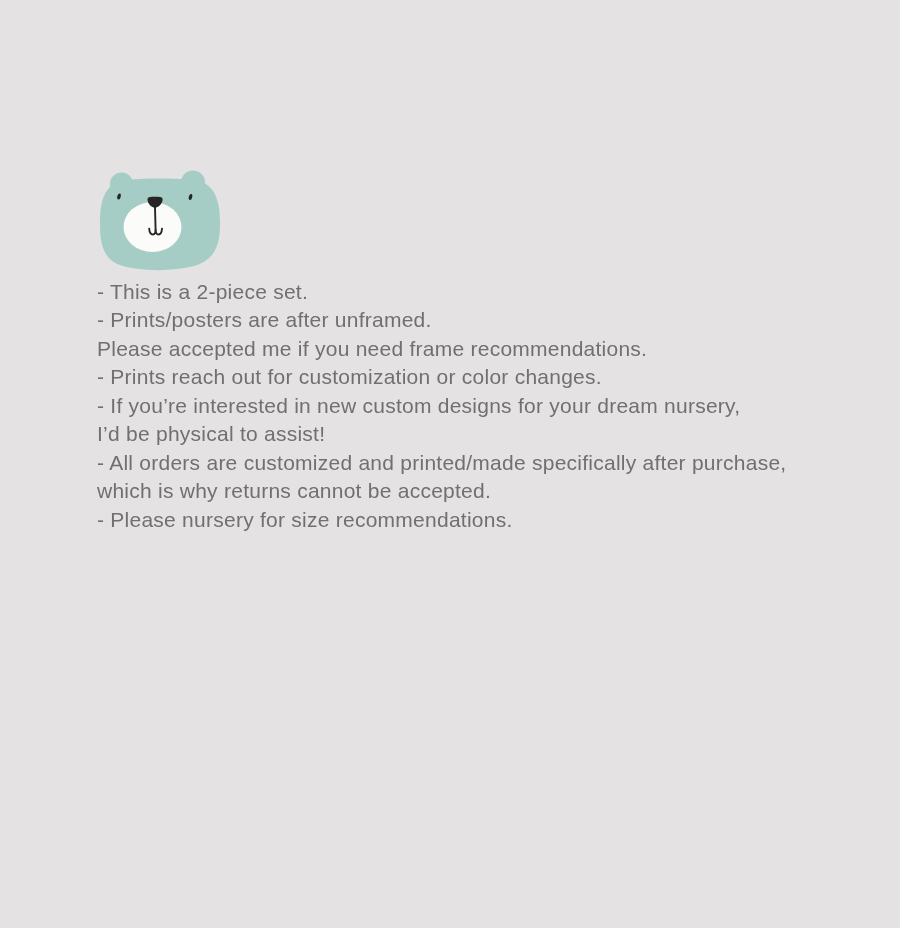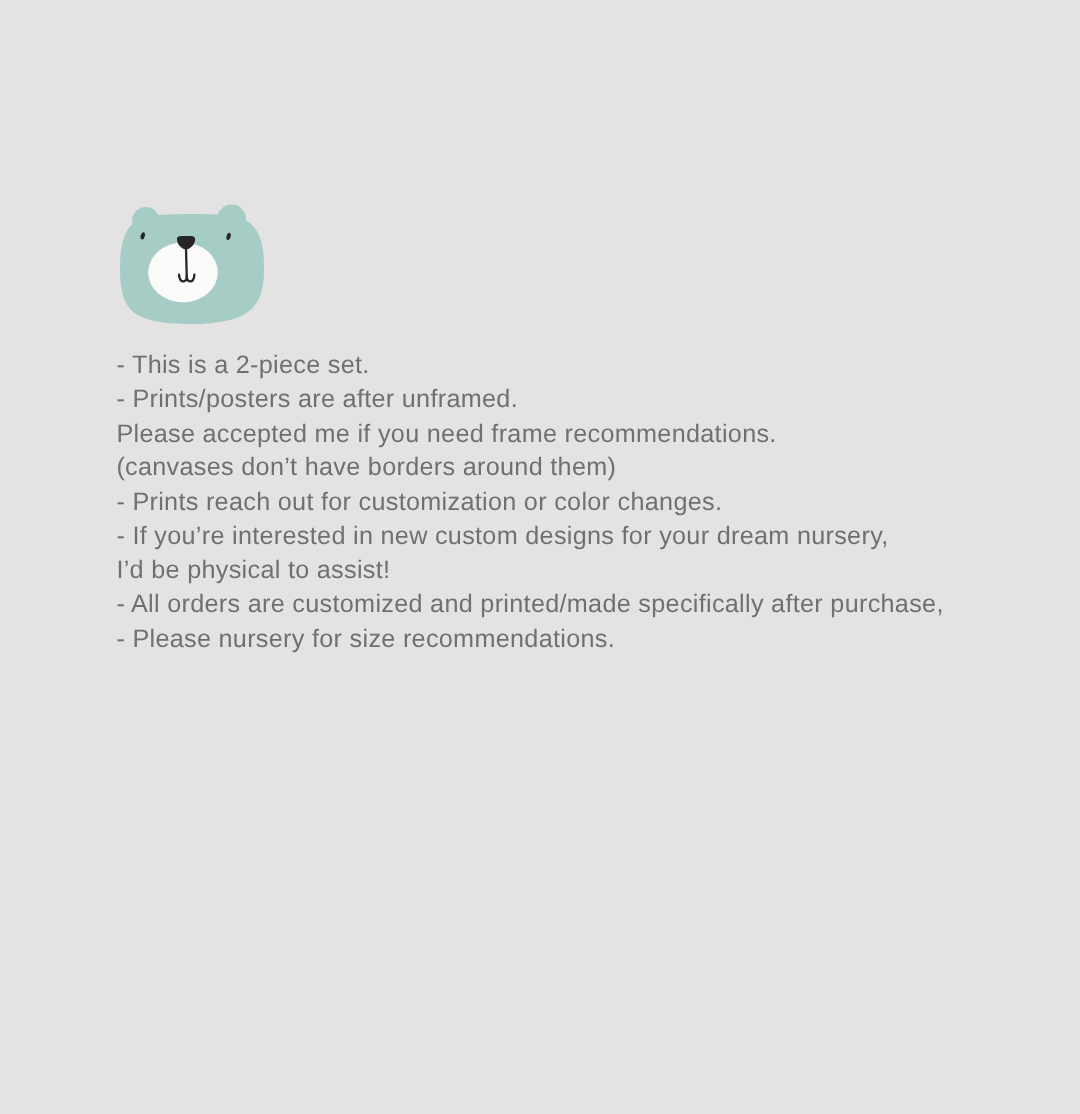--- a/index.html
+++ b/index.html
@@ -27,21 +27,21 @@
   .bear .dark-stroke {
     fill: none;
     stroke: var(--bear-dark, #272527);
     stroke-width: 1.9;
     stroke-linecap: round;
     stroke-linejoin: round;
   }
   .description {
     position: absolute;
     left: 97px;
-    top: 291px;
+    top: 278px;
     width: 790px;
     color: var(--text, #716f70);
     font-size: 21px;
     line-height: 28.45px;
     letter-spacing: 0.25px;
     font-weight: 400;
   }
   .description .line {
     white-space: pre;
   }
@@ -87,28 +87,28 @@
 
   <div class="description">
 
       <div class="line">- This is a 2-piece set.</div>
 
       <div class="line">- Prints/posters are after unframed.</div>
 
       <div class="line">Please accepted me if you need frame recommendations.</div>
 
 
-      <div class="line">(canvases don’t have borders around them)</div>
 
       <div class="line">- Prints reach out for customization or color changes.</div>
 
       <div class="line">- If you’re interested in new custom designs for your dream nursery,</div>
 
       <div class="line">I’d be physical to assist!</div>
 
       <div class="line">- All orders are customized and printed/made specifically after purchase,</div>
 
+      <div class="line">which is why returns cannot be accepted.</div>
 
 
       <div class="line">- Please nursery for size recommendations.</div>
     </div>
 
 </div>
 
 </body></html>

